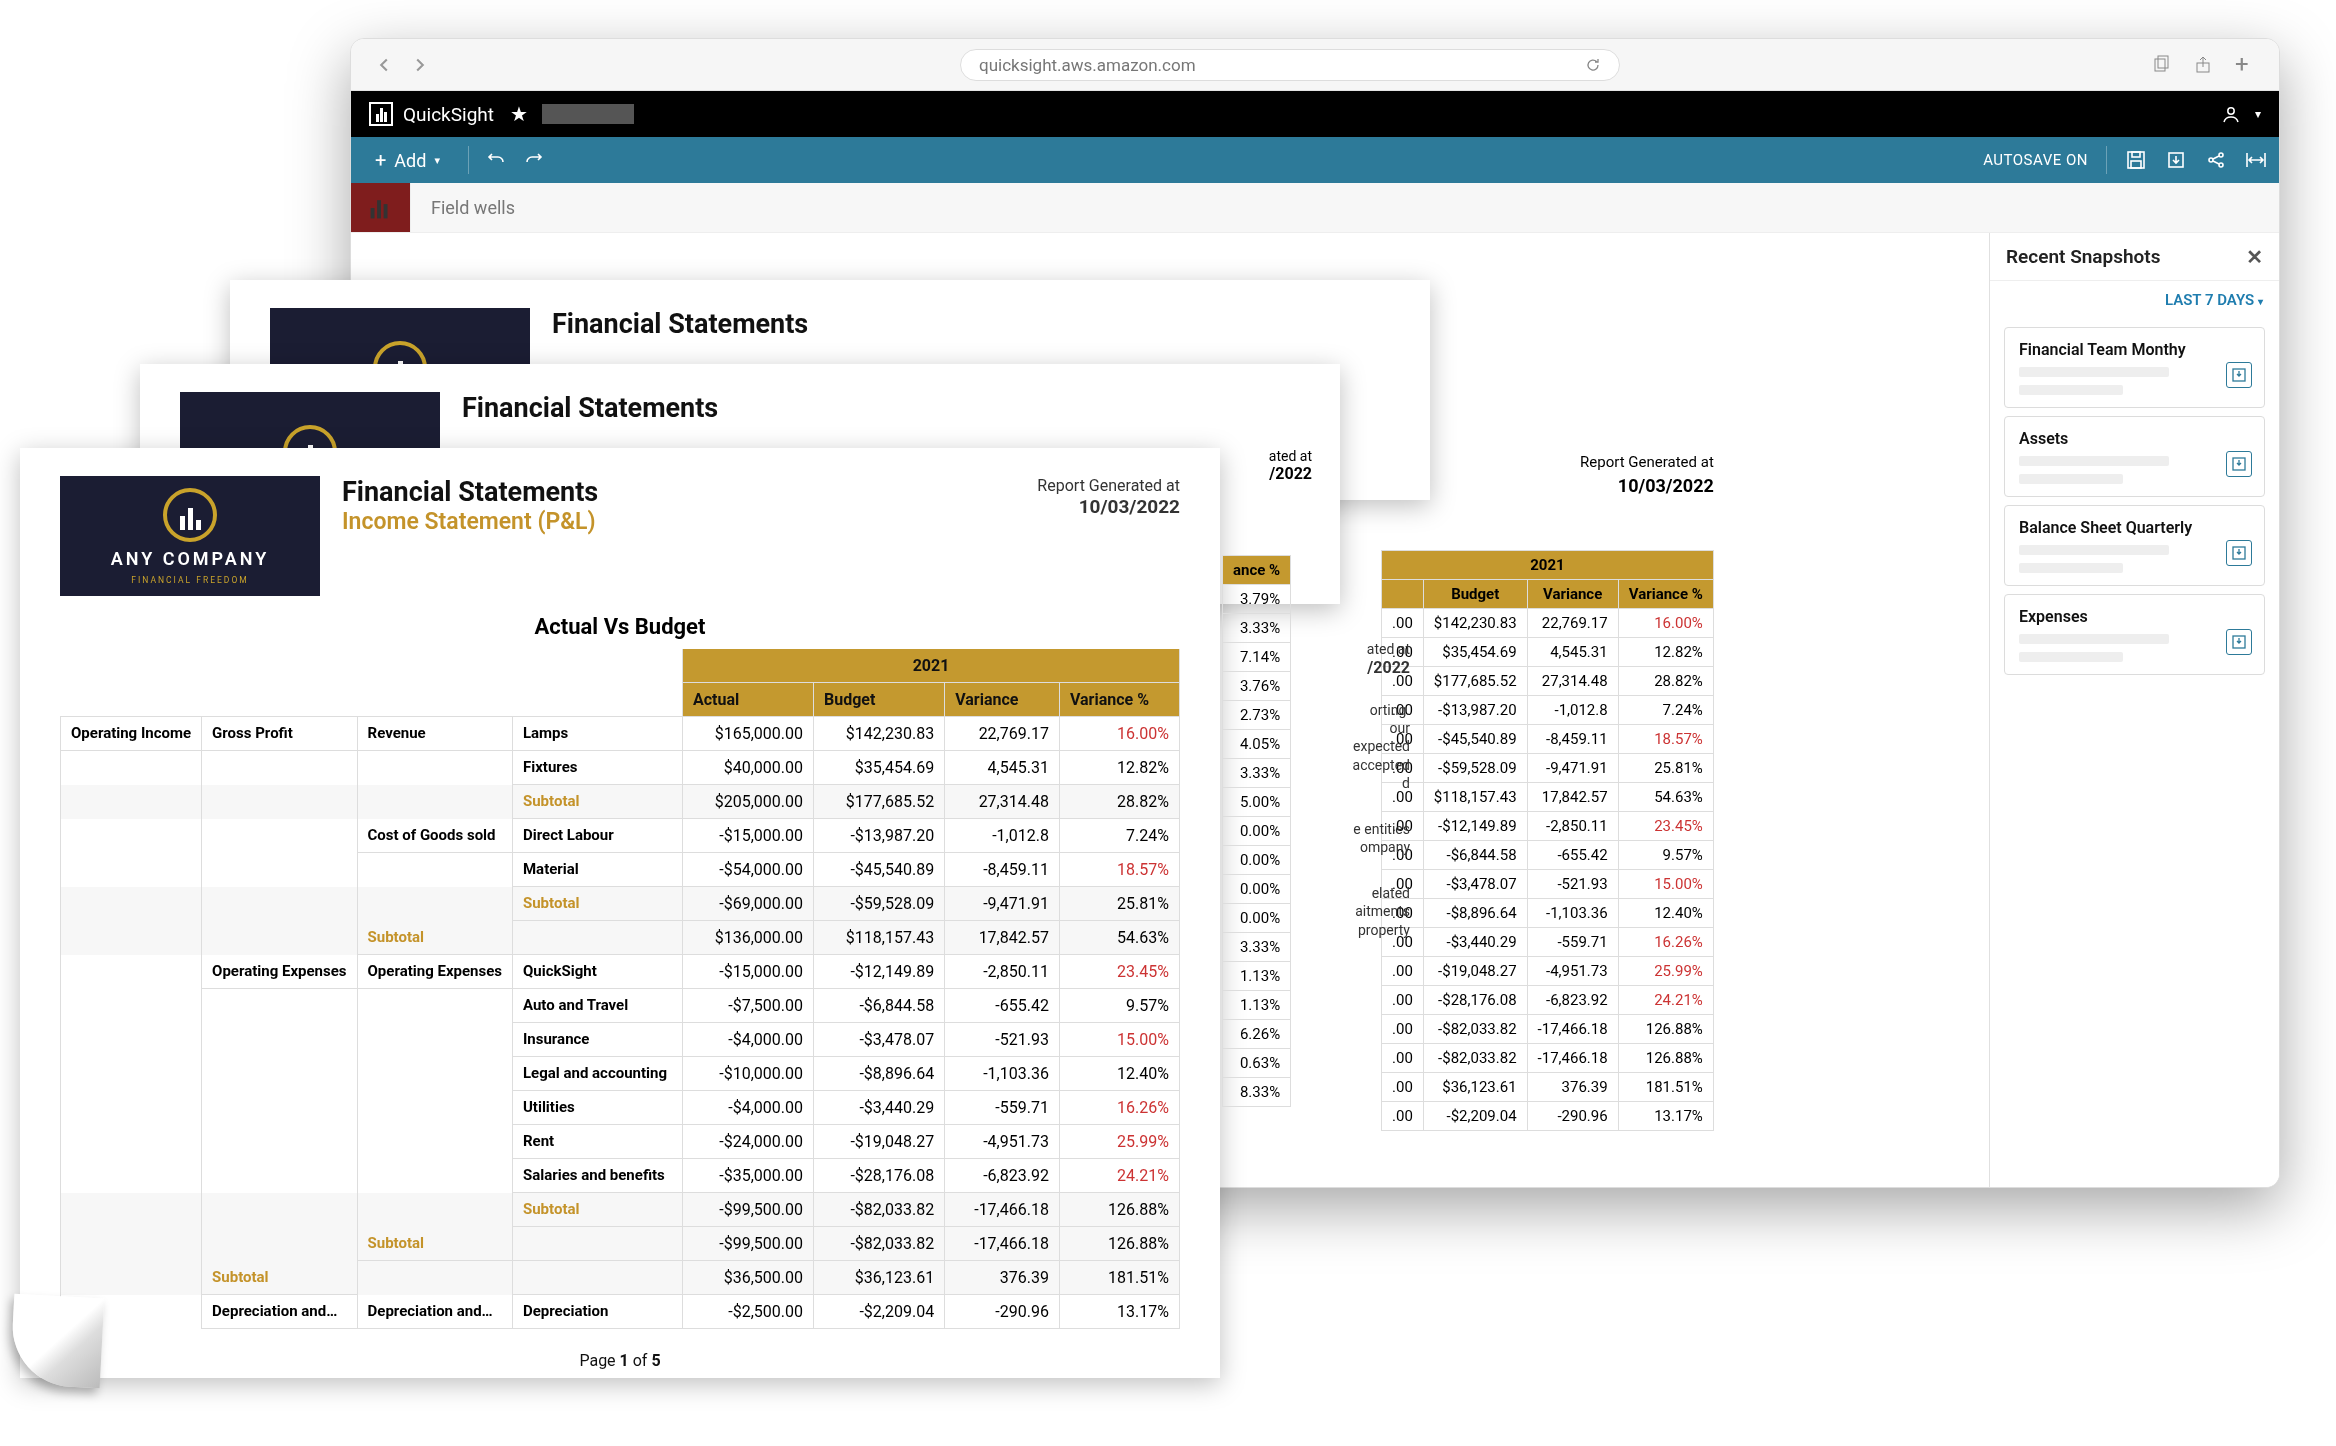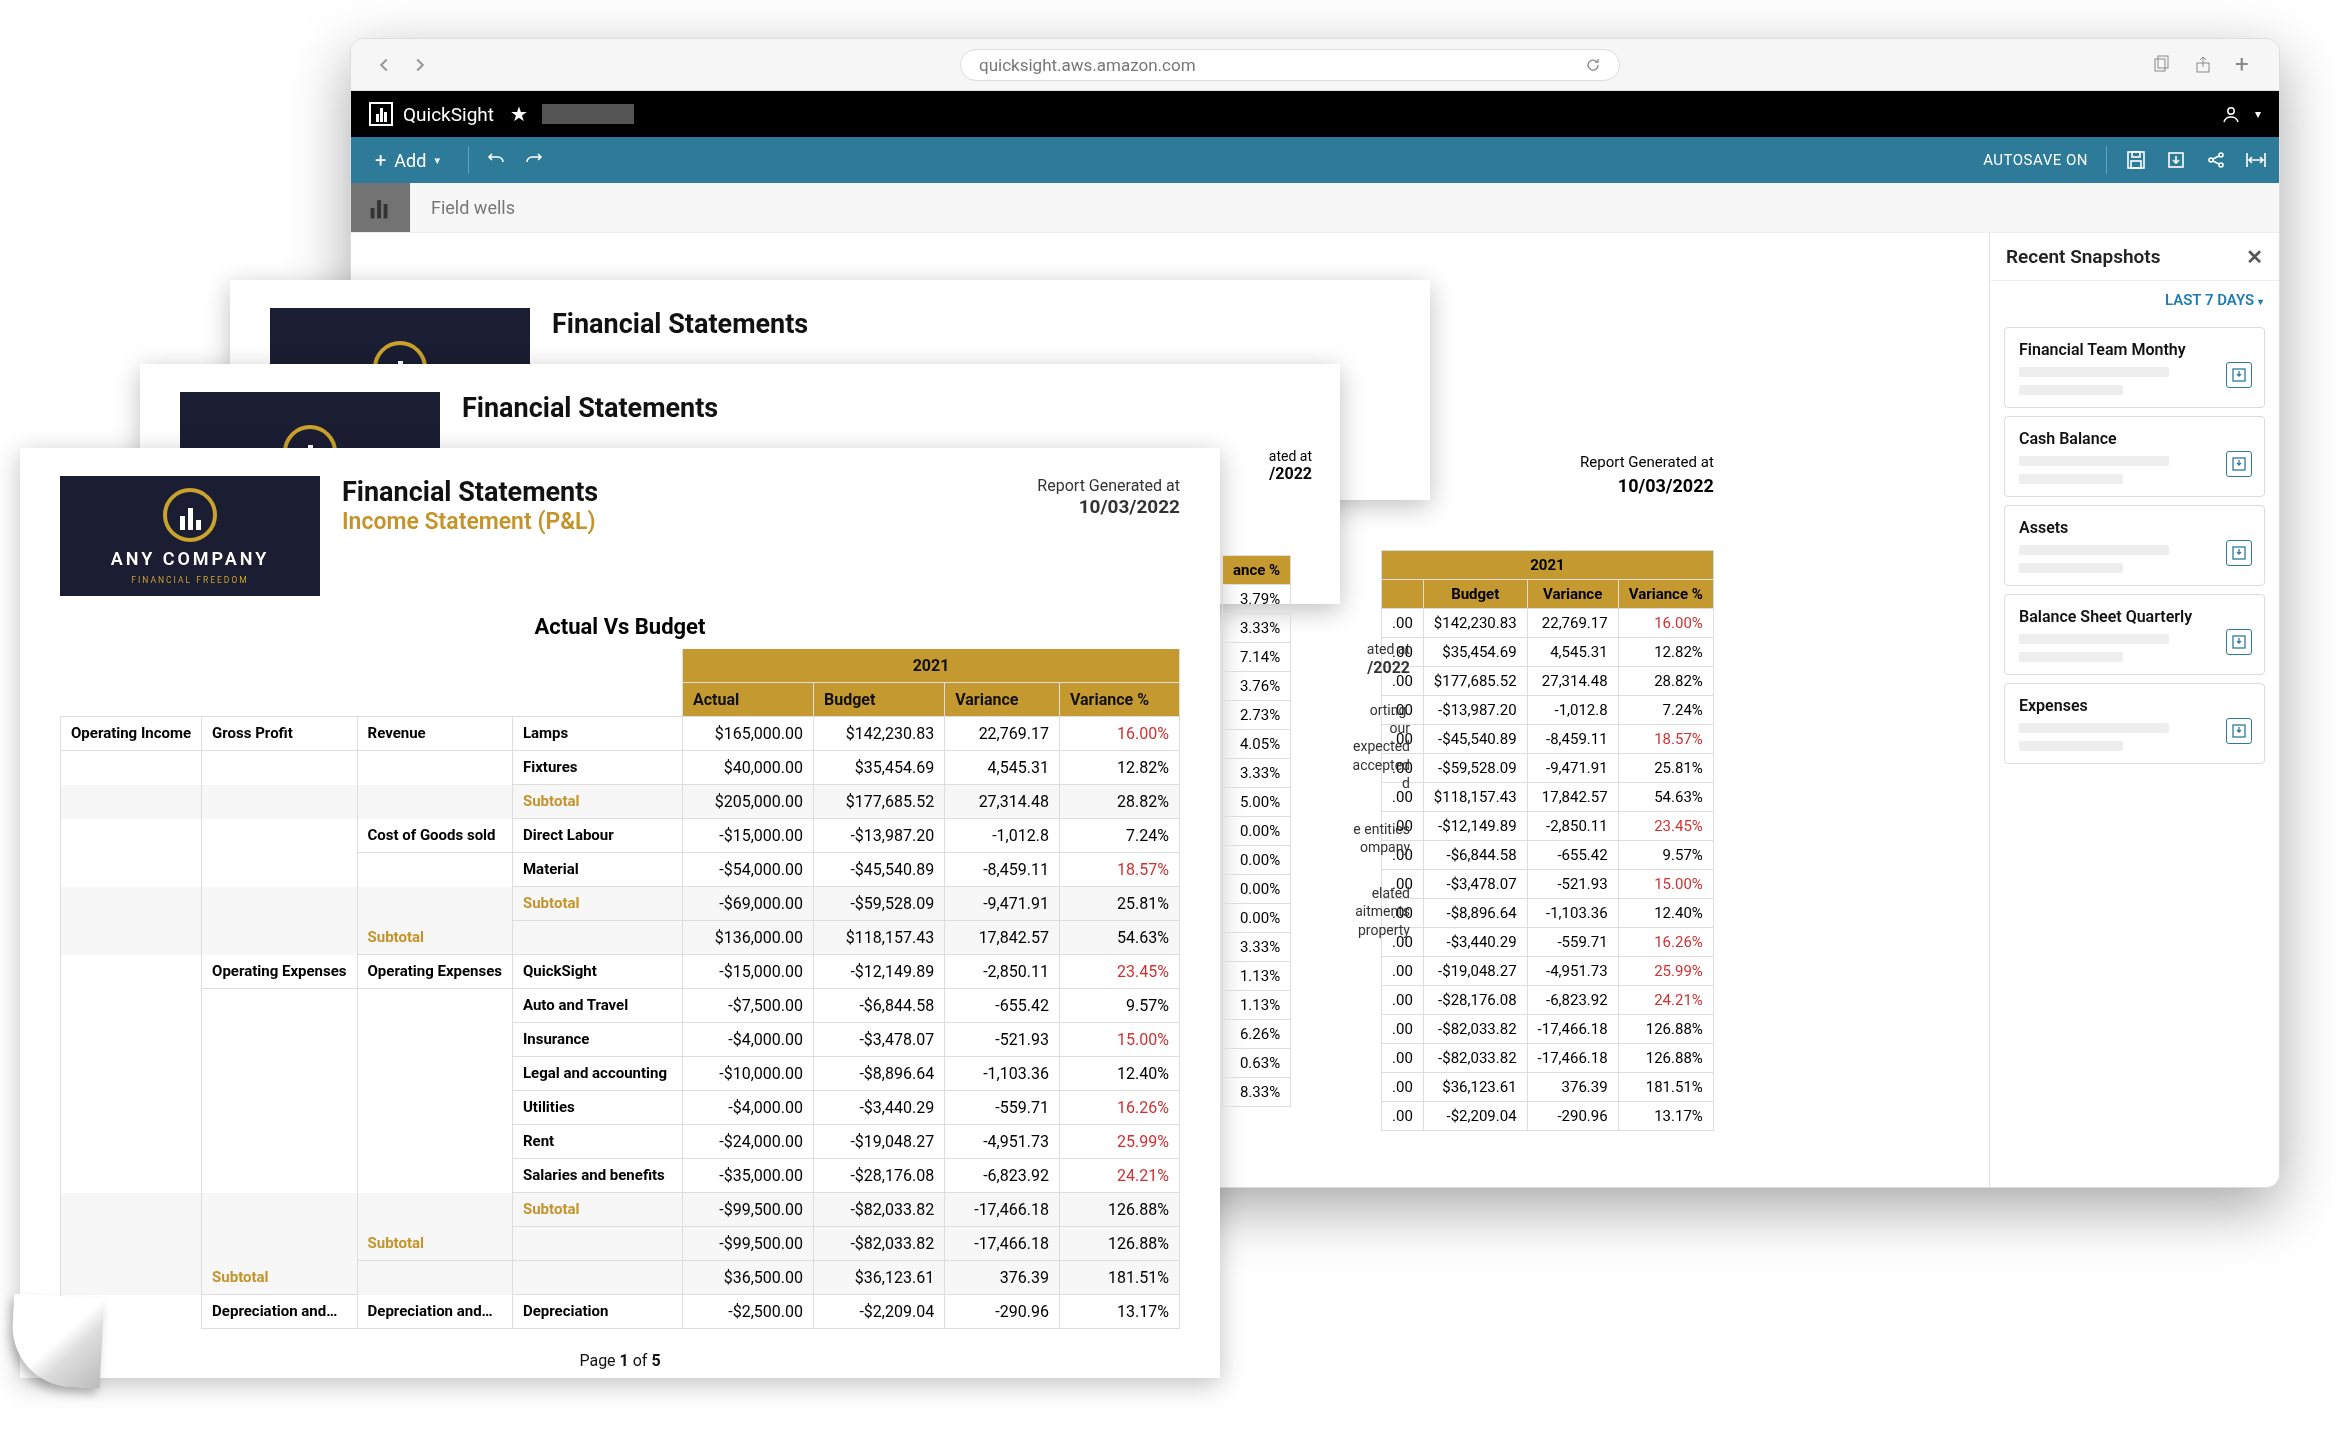--- a/index.html
+++ b/index.html
@@ -72,21 +72,21 @@
     color: #fff;
     font-size: 18px;
     gap: 16px;
   }
   .add-btn { display:flex; align-items:center; gap:8px; padding:6px 12px; cursor:pointer;}
   .tb-sep { width:1px; height:28px; background: rgba(255,255,255,0.3); }
   .teal-right { margin-left: auto; display:flex; align-items:center; gap:18px; }
   .teal-icon { width:22px; height:22px; cursor:pointer; display:flex; align-items:center; justify-content:center;}
 
   
-  .field-wells-row { display:flex; height: 50px; background:#737373; border-bottom:1px solid #eee;}
+  .field-wells-row { display:flex; height: 50px; background:#7f1d1d; border-bottom:1px solid #eee;}
   .vis-icon-box { width: 60px; display:flex; align-items:center; justify-content:center; border-right:1px solid #eee;}
   .field-wells-label { flex:1; display:flex; align-items:center; padding:0 20px; color:#777; font-size:18px; background:#f7f7f7;}
 
   
   .qs-body { display:flex; height: calc(100% - 52px - 46px - 46px - 50px); }
   .canvas-area { flex:1; background:#fff; position:relative; }
 
   
   .snapshots-panel {
     width: 290px;
@@ -463,31 +463,20 @@
     <div class="snap-skel" style="width:65%;"></div>
     <div class="snap-skel" style="width:45%;"></div>
     <div class="snap-action">
       <svg width="14" height="14" viewBox="0 0 14 14">
                 <rect x="1" y="1" width="12" height="12" stroke="#2d7a99" fill="none" stroke-width="1.3"></rect>
                 <path d="M7 3v5M5 6l2 2 2-2" stroke="#2d7a99" fill="none" stroke-width="1.3"></path>
               </svg>
     </div>
           </div>
           <div class="snap-item">
-    <div class="snap-title">Cash Balance</div>
-    <div class="snap-skel" style="width:65%;"></div>
-    <div class="snap-skel" style="width:45%;"></div>
-    <div class="snap-action">
-      <svg width="14" height="14" viewBox="0 0 14 14">
-                <rect x="1" y="1" width="12" height="12" stroke="#2d7a99" fill="none" stroke-width="1.3"></rect>
-                <path d="M7 3v5M5 6l2 2 2-2" stroke="#2d7a99" fill="none" stroke-width="1.3"></path>
-              </svg>
-    </div>
-          </div>
-          <div class="snap-item">
     <div class="snap-title">Assets</div>
     <div class="snap-skel" style="width:65%;"></div>
     <div class="snap-skel" style="width:45%;"></div>
     <div class="snap-action">
       <svg width="14" height="14" viewBox="0 0 14 14">
                 <rect x="1" y="1" width="12" height="12" stroke="#2d7a99" fill="none" stroke-width="1.3"></rect>
                 <path d="M7 3v5M5 6l2 2 2-2" stroke="#2d7a99" fill="none" stroke-width="1.3"></path>
               </svg>
     </div>
           </div>

